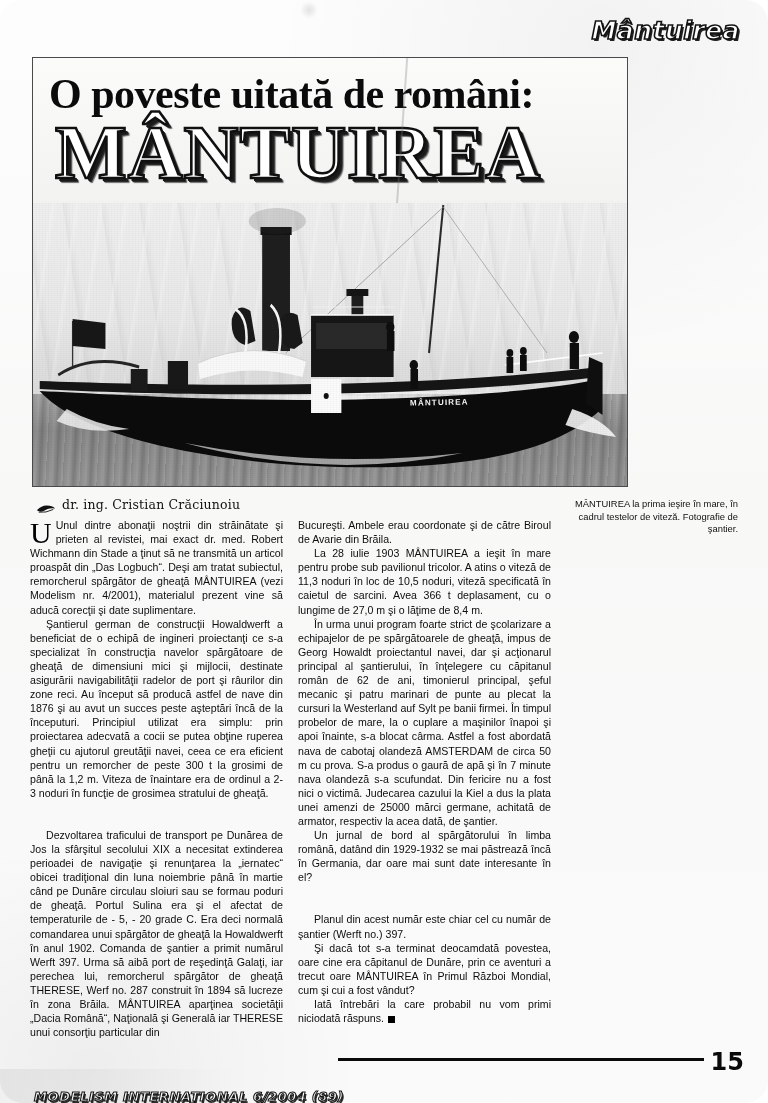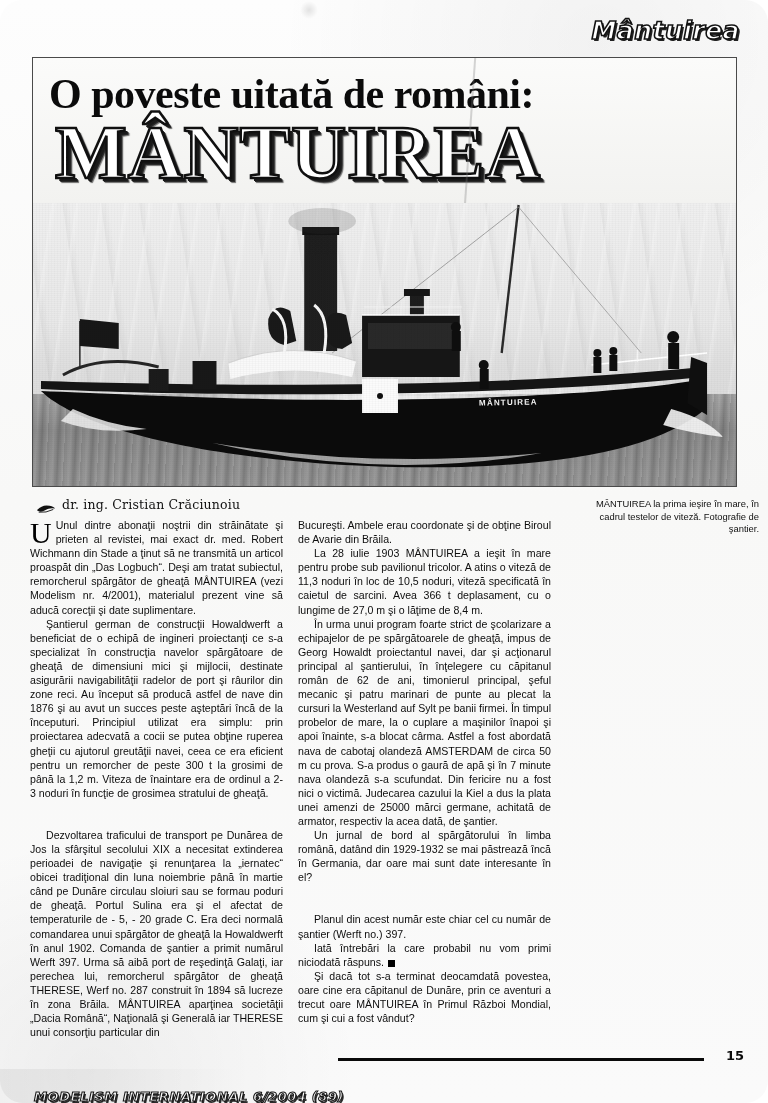--- a/index.html
+++ b/index.html
@@ -41,21 +41,21 @@
     -webkit-text-stroke: 1.6px #111;
     text-shadow: 2px 2px 0 #222;
     line-height: 1;
   }
 
   
   .hero-frame {
     position: absolute;
     left: 32px;
     top: 57px;
-    width: 705px;
+    width: 596px;
     height: 430px;
     border: 1.5px solid #4a4a4a;
     box-sizing: border-box;
     overflow: hidden;
     background: #f4f4f2;
   }
   .hero-title-area {
     position: relative;
     height: 145px;
     background:
@@ -221,21 +221,20 @@
   .caption {
     position: absolute;
     left: 570px;
     top: 498px;
     width: 168px;
     font-family: "Liberation Sans", sans-serif;
     font-size: 9.4px;
     line-height: 12.6px;
     text-align: right;
     color: #111;
-    margin-left: 21px;
   }
 
   
   .footer {
     position: absolute;
     left: 0; right: 0;
     bottom: 28px;
     height: 26px;
   }
   .footer-title {
@@ -260,21 +259,21 @@
     top: 9px;
     height: 3px;
     background: #0a0a0a;
   }
   .footer-page {
     position: absolute;
     right: 24px;
     top: -1px;
     font-family: "DejaVu Sans", sans-serif;
     font-weight: bold;
-    font-size: 13px;
+    font-size: 24px;
     color: #0a0a0a;
   }
 
   
   .smudge-a {
     position: absolute; left: 300px; top: 1px; width: 18px; height: 18px;
     background: radial-gradient(circle, rgba(0,0,0,0.10), rgba(0,0,0,0) 70%);
   }
   .smudge-b {
     position: absolute; left: 0; bottom: 0; width: 300px; height: 34px;
@@ -389,27 +388,27 @@
 
   <div class="cols">
 
     <div class="col" id="col1">
       <p class="noindent"><span class="dropcap">U</span><span>Unul dintre abonaţii noştrii din străinătate şi prieten al revistei, mai exact dr. med. Robert Wichmann din Stade a ţinut să ne transmită un articol proaspăt din „Das Logbuch“. Deşi am tratat subiectul, remorcherul spărgător de gheaţă MÂNTUIREA (vezi Modelism nr. 4/2001), materialul prezent vine să aducă corecţii şi date suplimentare.</span></p>
       <p><span>Şantierul german de construcţii Howaldwerft a beneficiat de o echipă de ingineri proiectanţi ce s-a specializat în construcţia navelor spărgătoare de gheaţă de dimensiuni mici şi mijlocii, destinate asigurării navigabilităţii radelor de port şi râurilor din zone reci. Au început să producă astfel de nave din 1876 şi au avut un succes peste aşteptări încă de la începuturi. Principiul utilizat era simplu: prin proiectarea adecvată a cocii se putea obţine ruperea gheţii cu ajutorul greutăţii navei, ceea ce era eficient pentru un remorcher de peste 300 t la grosimi de până la 1,2 m. Viteza de înaintare era de ordinul a 2-3 noduri în funcţie de grosimea stratului de gheaţă.</span></p>
       <p class="gap"><span>Dezvoltarea traficului de transport pe Dunărea de Jos la sfârşitul secolului XIX a necesitat extinderea perioadei de navigaţie şi renunţarea la „iernatec“ obicei tradiţional din luna noiembrie până în martie când pe Dunăre circulau sloiuri sau se formau poduri de gheaţă. Portul Sulina era şi el afectat de temperaturile de - 5, - 20 grade C. Era deci normală comandarea unui spărgător de gheaţă la Howaldwerft în anul 1902. Comanda de şantier a primit numărul Werft 397. Urma să aibă port de reşedinţă Galaţi, iar perechea lui, remorcherul spărgător de gheaţă THERESE, Werf no. 287 construit în 1894 să lucreze în zona Brăila. MÂNTUIREA aparţinea societăţii „Dacia Română“, Naţională şi Generală iar THERESE unui consorţiu particular din</span></p>
     </div>
 
     <div class="col" id="col2">
-      <p class="noindent"><span>Bucureşti. Ambele erau coordonate şi de obţine Biroul de Avarie din Brăila.</span></p>
+      <p class="noindent"><span>Bucureşti. Ambele erau coordonate şi de către Biroul de Avarie din Brăila.</span></p>
       <p><span>La 28 iulie 1903 MÂNTUIREA a ieşit în mare pentru probe sub pavilionul tricolor. A atins o viteză de 11,3 noduri în loc de 10,5 noduri, viteză specificată în caietul de sarcini. Avea 366 t deplasament, cu o lungime de 27,0 m şi o lăţime de 8,4 m.</span></p>
       <p><span>În urma unui program foarte strict de şcolarizare a echipajelor de pe spărgătoarele de gheaţă, impus de Georg Howaldt proiectantul navei, dar şi acţionarul principal al şantierului, în înţelegere cu căpitanul român de 62 de ani, timonierul principal, şeful mecanic şi patru marinari de punte au plecat la cursuri la Westerland auf Sylt pe banii firmei. În timpul probelor de mare, la o cuplare a maşinilor înapoi şi apoi înainte, s-a blocat cârma. Astfel a fost abordată nava de cabotaj olandeză AMSTERDAM de circa 50 m cu prova. S-a produs o gaură de apă şi în 7 minute nava olandeză s-a scufundat. Din fericire nu a fost nici o victimă. Judecarea cazului la Kiel a dus la plata unei amenzi de 25000 mărci germane, achitată de armator, respectiv la acea dată, de şantier.</span></p>
       <p><span>Un jurnal de bord al spărgătorului în limba română, datând din 1929-1932 se mai păstrează încă în Germania, dar oare mai sunt date interesante în el?</span></p>
       <p class="gap"><span>Planul din acest număr este chiar cel cu număr de şantier (Werft no.) 397.</span></p>
+      <p><span>Şi dacă tot s-a terminat deocamdată povestea, oare cine era căpitanul de Dunăre, prin ce aventuri a trecut oare MÂNTUIREA în Primul Război Mondial, cum şi cui a fost vândut?</span></p>
       <p><span>Iată întrebări la care probabil nu vom primi niciodată răspuns.</span><span class="endmark"></span></p>
-      <p><span>Şi dacă tot s-a terminat deocamdată povestea, oare cine era căpitanul de Dunăre, prin ce aventuri a trecut oare MÂNTUIREA în Primul Război Mondial, cum şi cui a fost vândut?</span></p>
     </div>
   </div>
 
   <div class="caption">MÂNTUIREA la prima ieşire în mare, în cadrul testelor de viteză. Fotografie de şantier.</div>
 
   <div class="footer">
     <div class="footer-title">MODELISM INTERNAŢIONAL 6/2004 (89)</div>
     <div class="footer-rule"></div>
     <div class="footer-page">15</div>
   </div>

